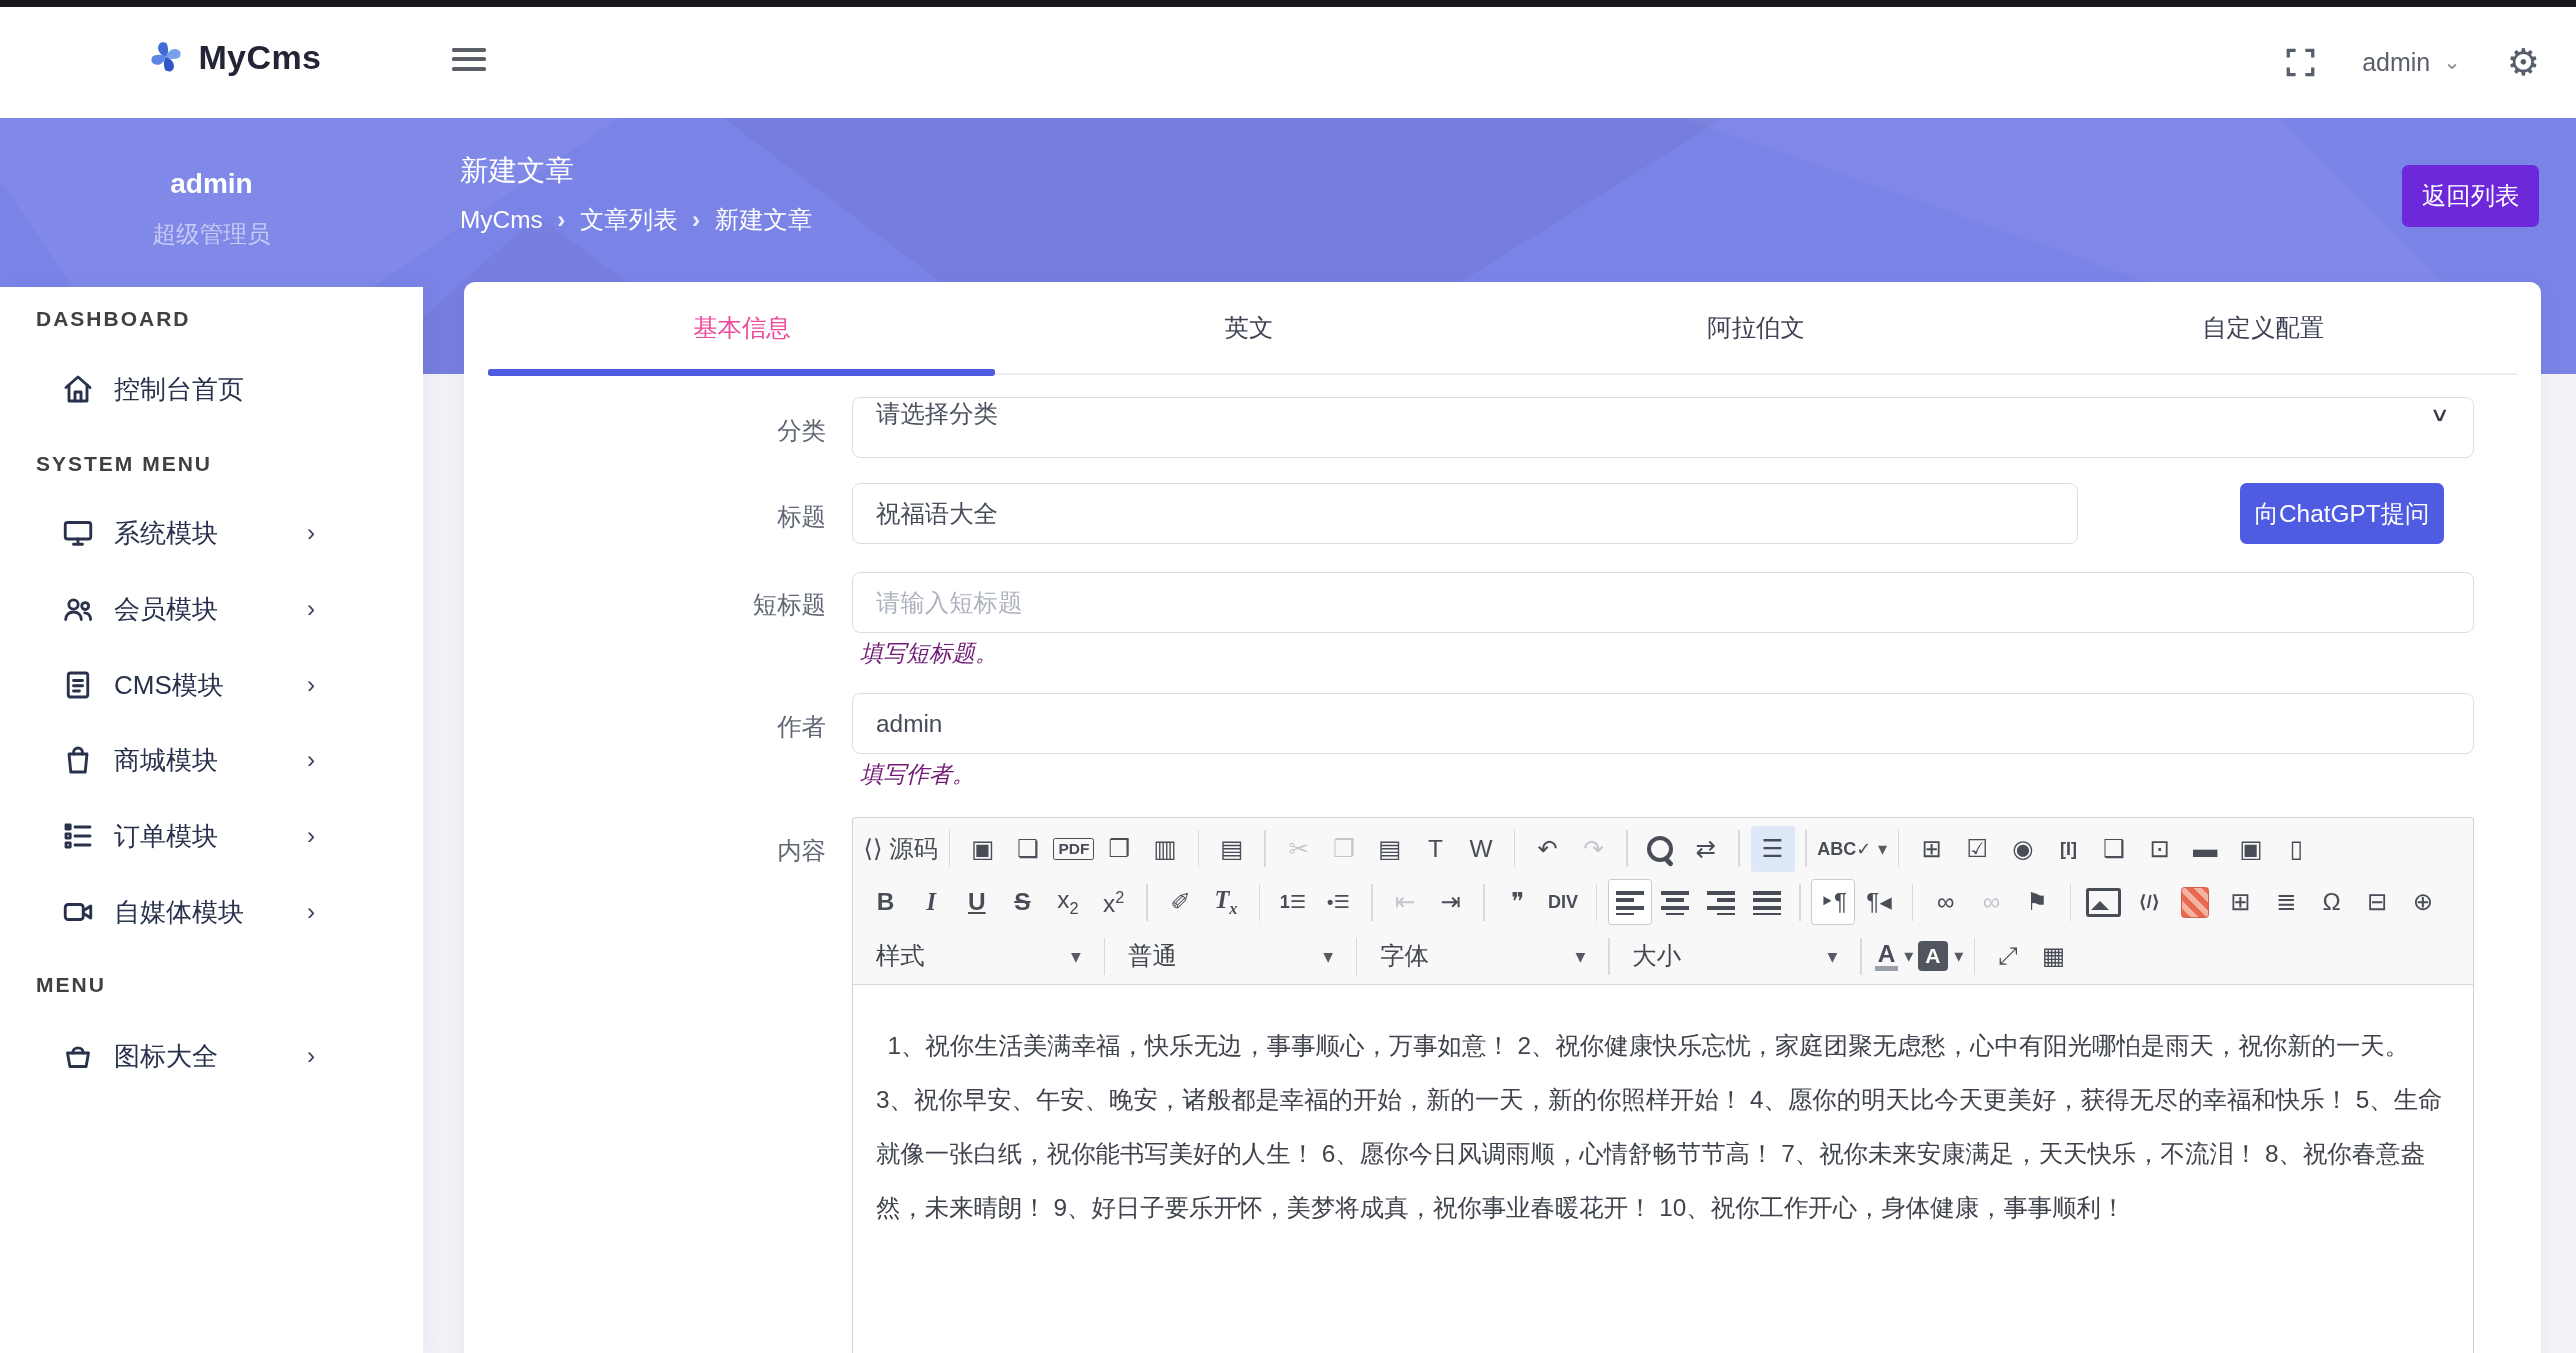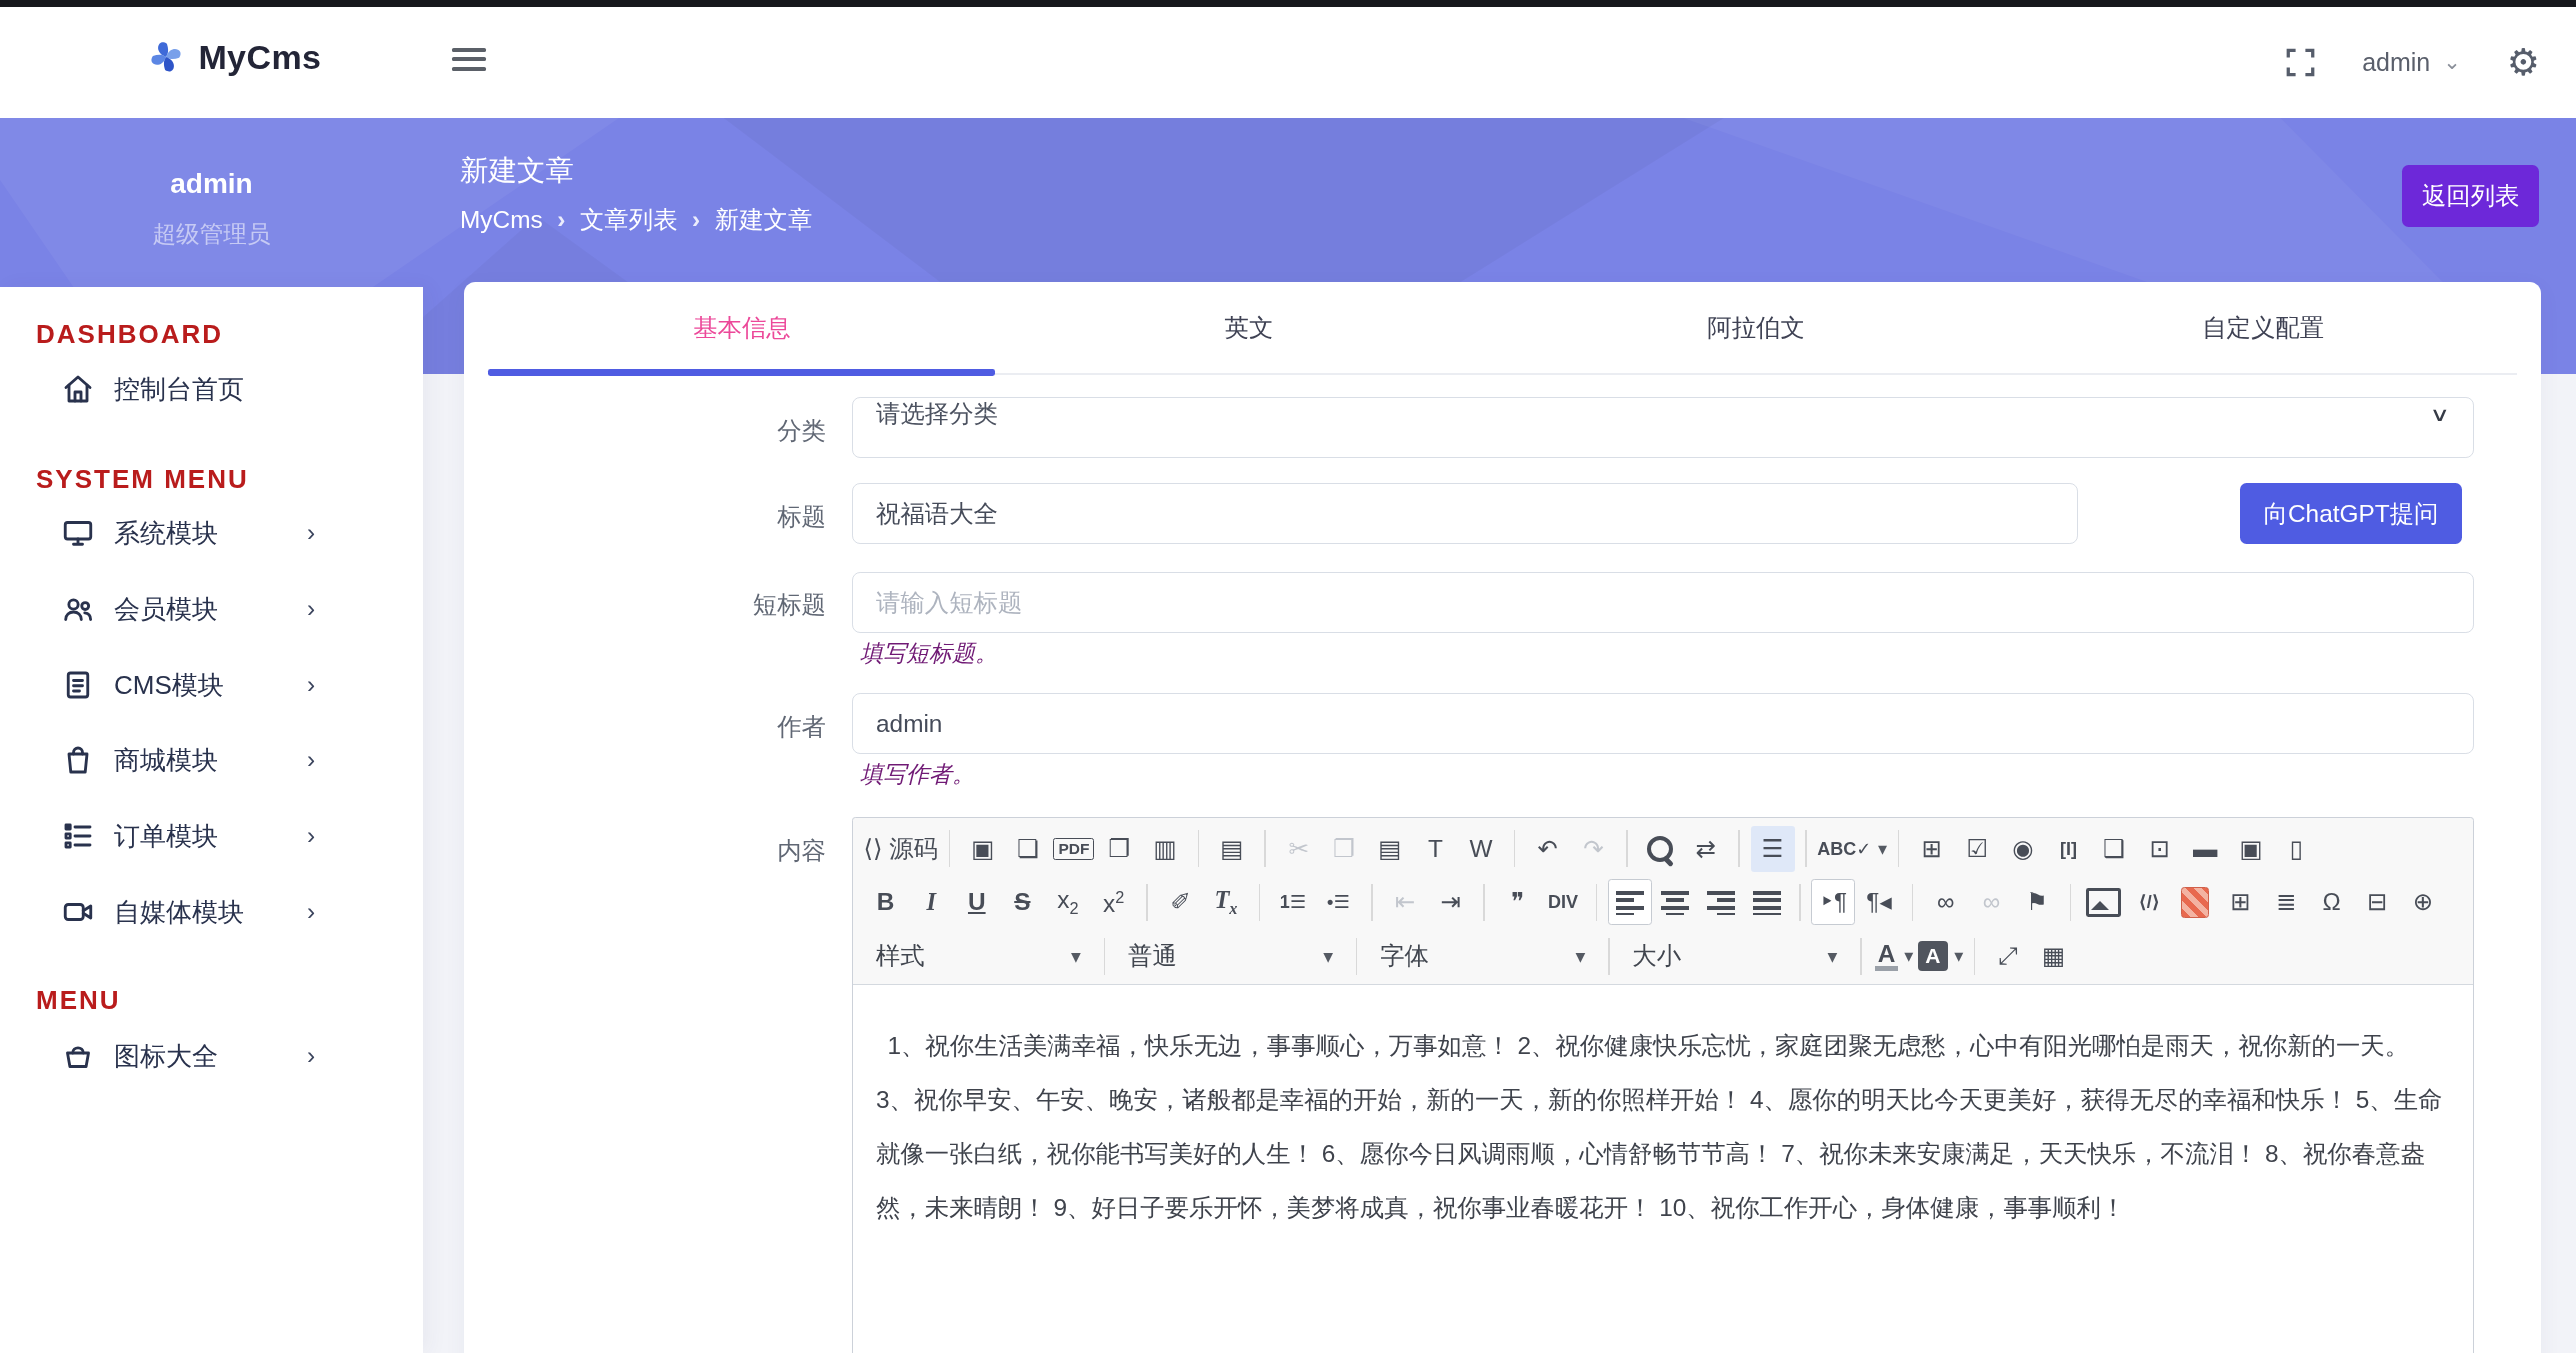--- a/index.html
+++ b/index.html
@@ -32,41 +32,41 @@
   .su-role{margin-top:18px;font-size:23.6px;color:rgba(255,255,255,.55);}
 
   .page-head{position:absolute;left:460px;top:118px;right:36px;height:163px;z-index:3;}
   .page-title{position:absolute;left:0;top:34px;font-size:28.5px;color:#ffffff;font-weight:500;}
   .crumbs{position:absolute;left:0;top:86px;display:flex;align-items:center;gap:14.6px;font-size:24.4px;color:#ffffff;}
   .crumb-sep{font-size:24.4px;color:rgba(255,255,255,.85);font-weight:bold;}
   .back-btn{position:absolute;right:0.8px;top:47px;width:137px;height:62px;background:#6d28d9;color:#fff;font-size:24.4px;border:none;border-radius:6.5px;display:flex;align-items:center;justify-content:center;cursor:pointer;}
 
   
   .sidebar{position:absolute;left:0;top:287px;width:423px;height:1066px;background:#ffffff;z-index:4;box-shadow:6.5px 0 19.5px rgba(55,65,95,.05);}
-  .sec-head{position:absolute;left:36px;font-size:26px;font-weight:bold;letter-spacing:2px;color:#b91c1c;margin-top:12px;}
+  .sec-head{position:absolute;left:36px;font-size:21px;font-weight:bold;letter-spacing:2px;color:#404040;}
   .menu-item{position:absolute;left:0;width:374px;height:68px;display:flex;align-items:center;cursor:pointer;}
   .mi-icon{margin-left:59px;width:37px;height:37px;flex:0 0 37px;display:flex;align-items:center;justify-content:center;}
   .mi-label{margin-left:18px;font-size:26px;color:#29324d;}
   .mi-ch{margin-left:auto;margin-right:59px;font-size:24.4px;color:#3c455e;}
 
   
   .card{position:absolute;left:464px;top:282px;width:2077px;height:1090px;background:#ffffff;border-radius:11.4px;box-shadow:0 6.5px 21px rgba(70,80,120,.06);z-index:2;}
   .tabs{position:absolute;left:24.4px;right:24.4px;top:0;height:91px;display:flex;}
   .tab{flex:1;display:flex;align-items:center;justify-content:center;font-size:24.4px;color:#3f4254;cursor:pointer;}
   .tab.active{color:#ec4899;}
   .tab-line{position:absolute;left:24.4px;right:24.4px;top:91px;height:2.4px;background:#ebedf2;}
   .tab-bar{position:absolute;left:24.4px;width:507px;top:87px;height:6.5px;background:#4f5ce2;border-radius:2.4px;}
 
   .f-label{position:absolute;left:0;width:362px;text-align:right;font-size:24.4px;color:#606774;}
   .inp{position:absolute;box-sizing:border-box;height:61px;border:1.6px solid #d9dee6;border-radius:8.1px;background:#fff;font-family:inherit;font-size:24.4px;color:#454b59;padding:0 23px;outline:none;}
   .inp::placeholder{color:#aeb4bf;}
   .selectbox{position:absolute;box-sizing:border-box;left:388px;top:115px;width:1622px;height:61px;border:1.6px solid #d9dee6;border-radius:8.1px;display:flex;align-items:flex-start;padding:0 23px;font-size:24.4px;color:#4c5260;cursor:pointer;background:#fff;}
   .sel-ch{margin-left:auto;font-size:28px;color:#363b46;transform:scaleY(.7);}
   .helper{position:absolute;left:396px;font-size:23px;color:#701a75;font-style:italic;}
-  .gpt-btn{position:absolute;left:1776px;top:201px;width:222px;height:61px;background:#4f5ce2;border:none;border-radius:6.5px;color:#fff;font-size:24.4px;display:flex;align-items:center;justify-content:center;cursor:pointer;}
+  .gpt-btn{position:absolute;left:1776px;top:201px;width:204px;height:61px;background:#4f5ce2;border:none;border-radius:6.5px;color:#fff;font-size:24.4px;display:flex;align-items:center;justify-content:center;cursor:pointer;}
 
   
   .editor{position:absolute;left:388px;top:535px;width:1622px;height:569px;box-sizing:border-box;border:1.6px solid #ccd1d9;border-radius:3.3px;background:#f8f8f8;overflow:hidden;}
   .tb-row{display:flex;align-items:center;height:52px;padding:0 9.8px;margin-top:1.6px;}
   .tb-row:first-child{margin-top:4.9px;}
   .tbtn{min-width:44px;height:46px;display:flex;align-items:center;justify-content:center;font-size:24.4px;color:#484d57;border-radius:3.3px;margin:0 0.8px;cursor:pointer;box-sizing:border-box;}
   .tbtn .g{line-height:1;}
   .tbtn.small .g{font-size:18px;font-weight:bold;letter-spacing:0;}
   .tbtn.dis{color:#c2c6cd;cursor:default;}
   .tbtn.act{background:#ffffff;border:1.6px solid #c6cbd2;}

